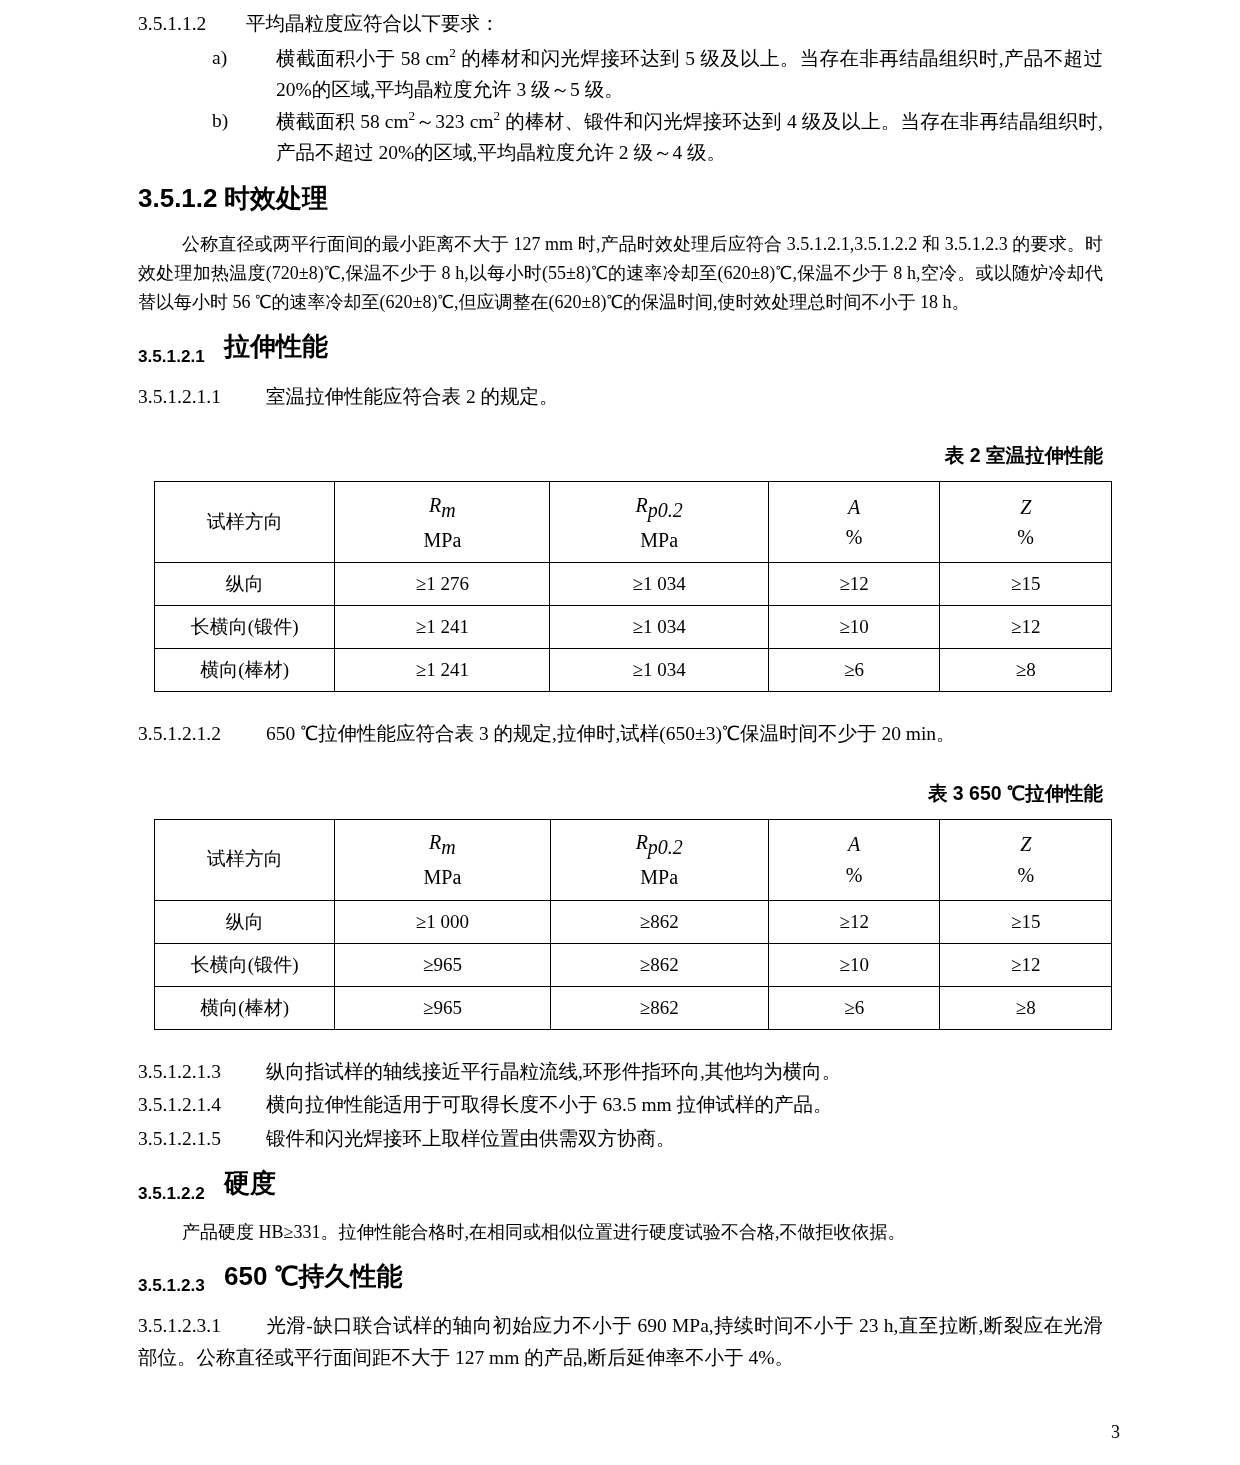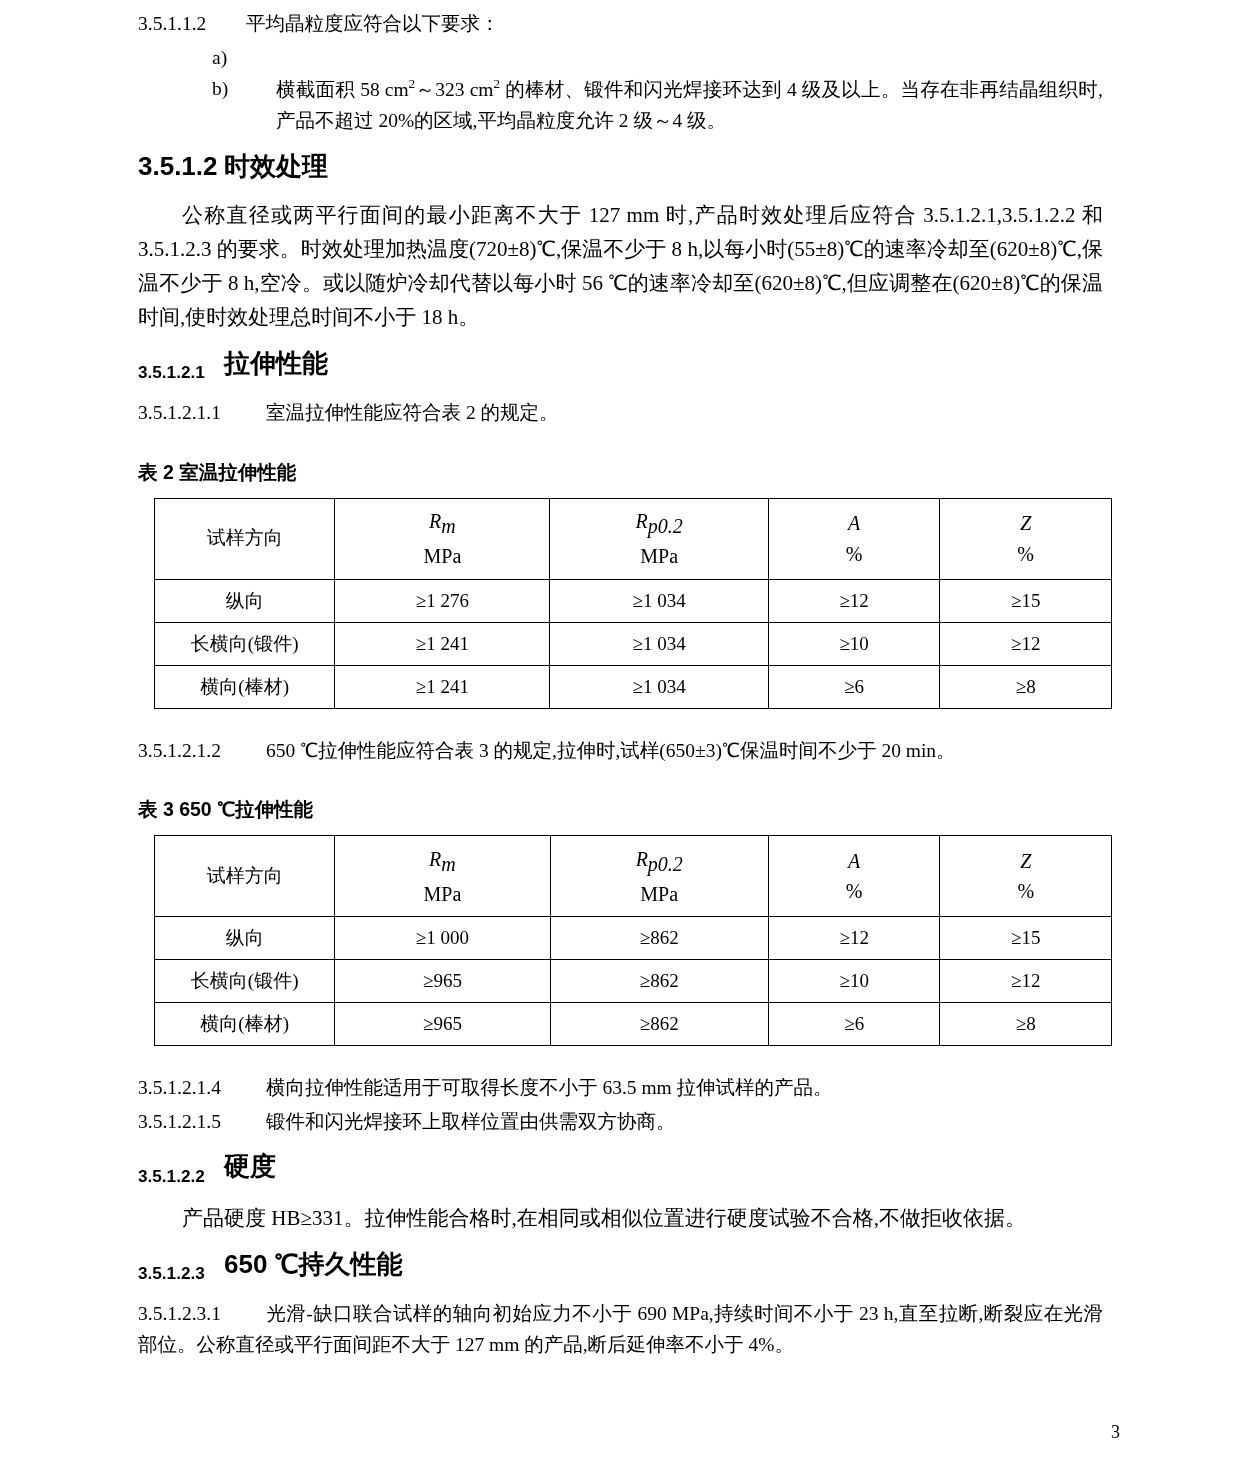--- a/index.html
+++ b/index.html
@@ -45,21 +45,21 @@
     font-weight: bold;
     font-size: 26px;
     margin: 12px 0 14px 0;
   }
   .heading .h-num {
     display: inline-block;
     min-width: 86px;
     font-family: "Liberation Sans", sans-serif;
   }
   .para {
-    font-size: 21px;
+    font-size: 18px;
     line-height: 1.62;
     text-align: justify;
     margin: 12px 0 2px 0;
     text-indent: 44px;
   }
   .list-item {
     display: flex;
     font-size: 19.5px;
     line-height: 1.62;
     margin: 0;
@@ -77,21 +77,21 @@
   }
   sup, .sup {
     font-size: 0.68em;
     vertical-align: super;
   }
   sub, .sub {
     font-size: 0.66em;
     vertical-align: sub;
   }
   .tbl-caption {
-    text-align: left;
+    text-align: right;
     font-family: "Liberation Sans", sans-serif;
     font-weight: bold;
     font-size: 19.5px;
     margin: 30px 0 12px 0;
   }
   table.data {
     border-collapse: collapse;
     width: 958px;
     margin: 0 0 0 16px;
     font-size: 19px;
@@ -137,20 +137,21 @@
 
 <div class="page">
   <div class="content">
 
     <p class="clause">
       <span class="clause-num">3.5.1.1.2</span><span>平均晶粒度应符合以下要求：</span>
     </p>
 
     <div class="list-item">
       <span class="marker">a)</span>
+      <span class="li-text"><span>横截面积小于 58 cm</span><sup>2</sup><span> 的棒材和闪光焊接环达到 5 级及以上。当存在非再结晶组织时,产品不超过 20%的区域,平均晶粒度允许 3 级～5 级。</span></span>
     </div>
 
     <div class="list-item">
       <span class="marker">b)</span>
       <span class="li-text"><span>横截面积 58 cm</span><sup>2</sup><span>～323 cm</span><sup>2</sup><span> 的棒材、锻件和闪光焊接环达到 4 级及以上。当存在非再结晶组织时,产品不超过 20%的区域,平均晶粒度允许 2 级～4 级。</span></span>
     </div>
 
 
     <div class="heading">
       <span class="h-num">3.5.1.2</span><span>时效处理</span>
@@ -266,20 +267,23 @@
         <td>≥862</td>
         <td>≥6</td>
         <td>≥8</td>
       </tr>
     </tbody>
       </table>
 
     <div class="after-table"></div>
 
     <p class="clause">
+      <span class="clause-num wide">3.5.1.2.1.3</span><span>纵向指试样的轴线接近平行晶粒流线,环形件指环向,其他均为横向。</span>
+    </p>
+    <p class="clause">
       <span class="clause-num wide">3.5.1.2.1.4</span><span>横向拉伸性能适用于可取得长度不小于 63.5 mm 拉伸试样的产品。</span>
     </p>
     <p class="clause">
       <span class="clause-num wide">3.5.1.2.1.5</span><span>锻件和闪光焊接环上取样位置由供需双方协商。</span>
     </p>
 
     <div class="heading">
       <span class="h-num sub">3.5.1.2.2</span><span>硬度</span>
     </div>
 

